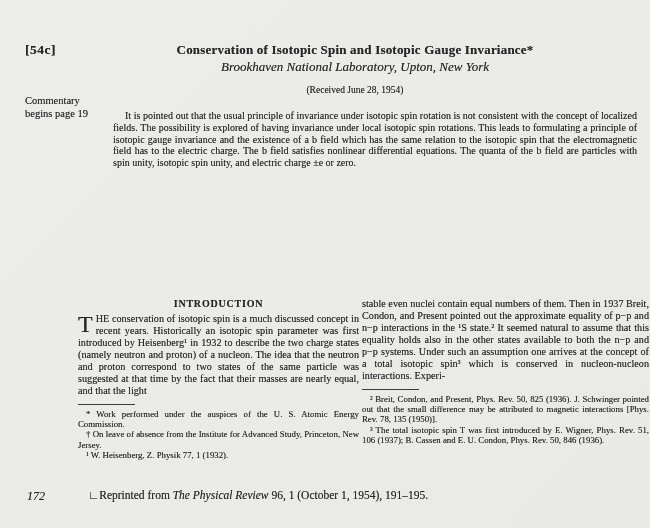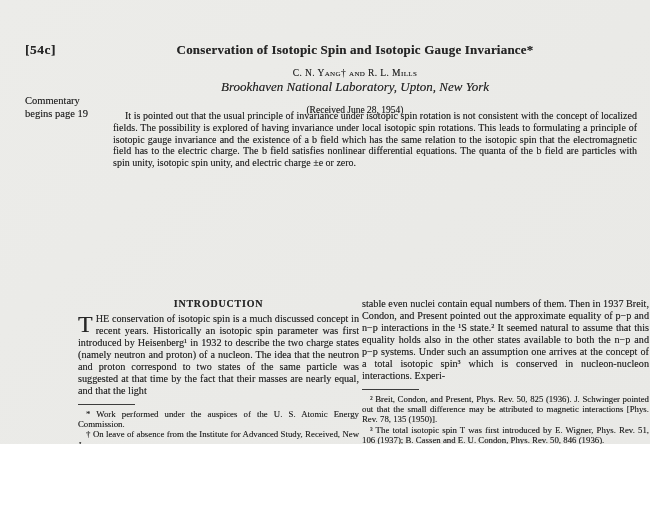--- a/index.html
+++ b/index.html
@@ -1,19 +1,19 @@
 <!DOCTYPE html>
 <html><head>
 <meta charset="utf-8">
 <style>
   html, body { margin: 0; padding: 0; }
   .page {
     position: relative;
     width: 650px;
-    height: 444px;
+    height: 528px;
     background: linear-gradient(135deg, #ecece9 0%, #eaeae7 60%, #e9e9e6 100%);
     font-family: "Liberation Serif", serif;
     color: #262626;
     overflow: hidden;
     text-shadow: 0 0 0.4px rgba(45,45,45,0.55);
   }
 
   
   .margin-note { position: absolute; left: 25px; top: 42px; width: 72px; }
   .margin-id { font-size: 13.5px; font-weight: bold; letter-spacing: 0.5px; margin-bottom: 7px; }
@@ -52,40 +52,42 @@
 
 <div class="page">
 
   <div class="margin-note">
     <div class="margin-id">[54c]</div>
     <div class="margin-text">Commentary begins page 19</div>
   </div>
 
   <div class="header">
     <div class="title">Conservation of Isotopic Spin and Isotopic Gauge Invariance*</div>
-    <div class="authors">C. N. Yang† and R. L. Mills</div>
     <div class="affiliation">Brookhaven National Laboratory, Upton, New York</div>
     <div class="received">(Received June 28, 1954)</div>
   </div>
 
   <div class="abstract">It is pointed out that the usual principle of invariance under isotopic spin rotation is not consistent with the concept of localized fields. The possibility is explored of having invariance under local isotopic spin rotations. This leads to formulating a principle of isotopic gauge invariance and the existence of a b field which has the same relation to the isotopic spin that the electromagnetic field has to the electric charge. The b field satisfies nonlinear differential equations. The quanta of the b field are particles with spin unity, isotopic spin unity, and electric charge ±e or zero.</div>
 
   <div class="col col-left">
     <div class="section-heading">INTRODUCTION</div>
     <div class="body-par">
       <span class="dropcap">T</span><span>HE conservation of isotopic spin is a much discussed concept in recent years. Historically an isotopic spin parameter was first introduced by Heisenberg¹ in 1932 to describe the two charge states (namely neutron and proton) of a nucleon. The idea that the neutron and proton correspond to two states of the same particle was suggested at that time by the fact that their masses are nearly equal, and that the light</span>
     </div>
     <div class="fn-rule"></div>
     <div class="footnote">* Work performed under the auspices of the U. S. Atomic Energy Commission.</div>
-    <div class="footnote">† On leave of absence from the Institute for Advanced Study, Received, New Jersey.</div>
+    <div class="footnote">† On leave of absence from the Institute for Advanced Study, Princeton, New Jersey.</div>
     <div class="footnote">¹ W. Heisenberg, Z. Physik 77, 1 (1932).</div>
   </div>
 
   <div class="col col-right">
     <div class="body-par">stable even nuclei contain equal numbers of them. Then in 1937 Breit, Condon, and Present pointed out the approximate equality of p−p and n−p interactions in the ¹S state.² It seemed natural to assume that this equality holds also in the other states available to both the n−p and p−p systems. Under such an assumption one arrives at the concept of a total isotopic spin³ which is conserved in nucleon-nucleon interactions. Experi-</div>
     <div class="fn-rule"></div>
     <div class="footnote">² Breit, Condon, and Present, Phys. Rev. 50, 825 (1936). J. Schwinger pointed out that the small difference may be attributed to magnetic interactions [Phys. Rev. 78, 135 (1950)].</div>
     <div class="footnote">³ The total isotopic spin T was first introduced by E. Wigner, Phys. Rev. 51, 106 (1937); B. Cassen and E. U. Condon, Phys. Rev. 50, 846 (1936).</div>
   </div>
 
   <div class="page-number">172</div>
+  <div class="reprint">
+    <span>∟Reprinted from </span><span class="journal">The Physical Review</span><span> 96, 1 (October 1, 1954), 191–195.</span>
+  </div>
 
 </div>
 
 </body></html>

